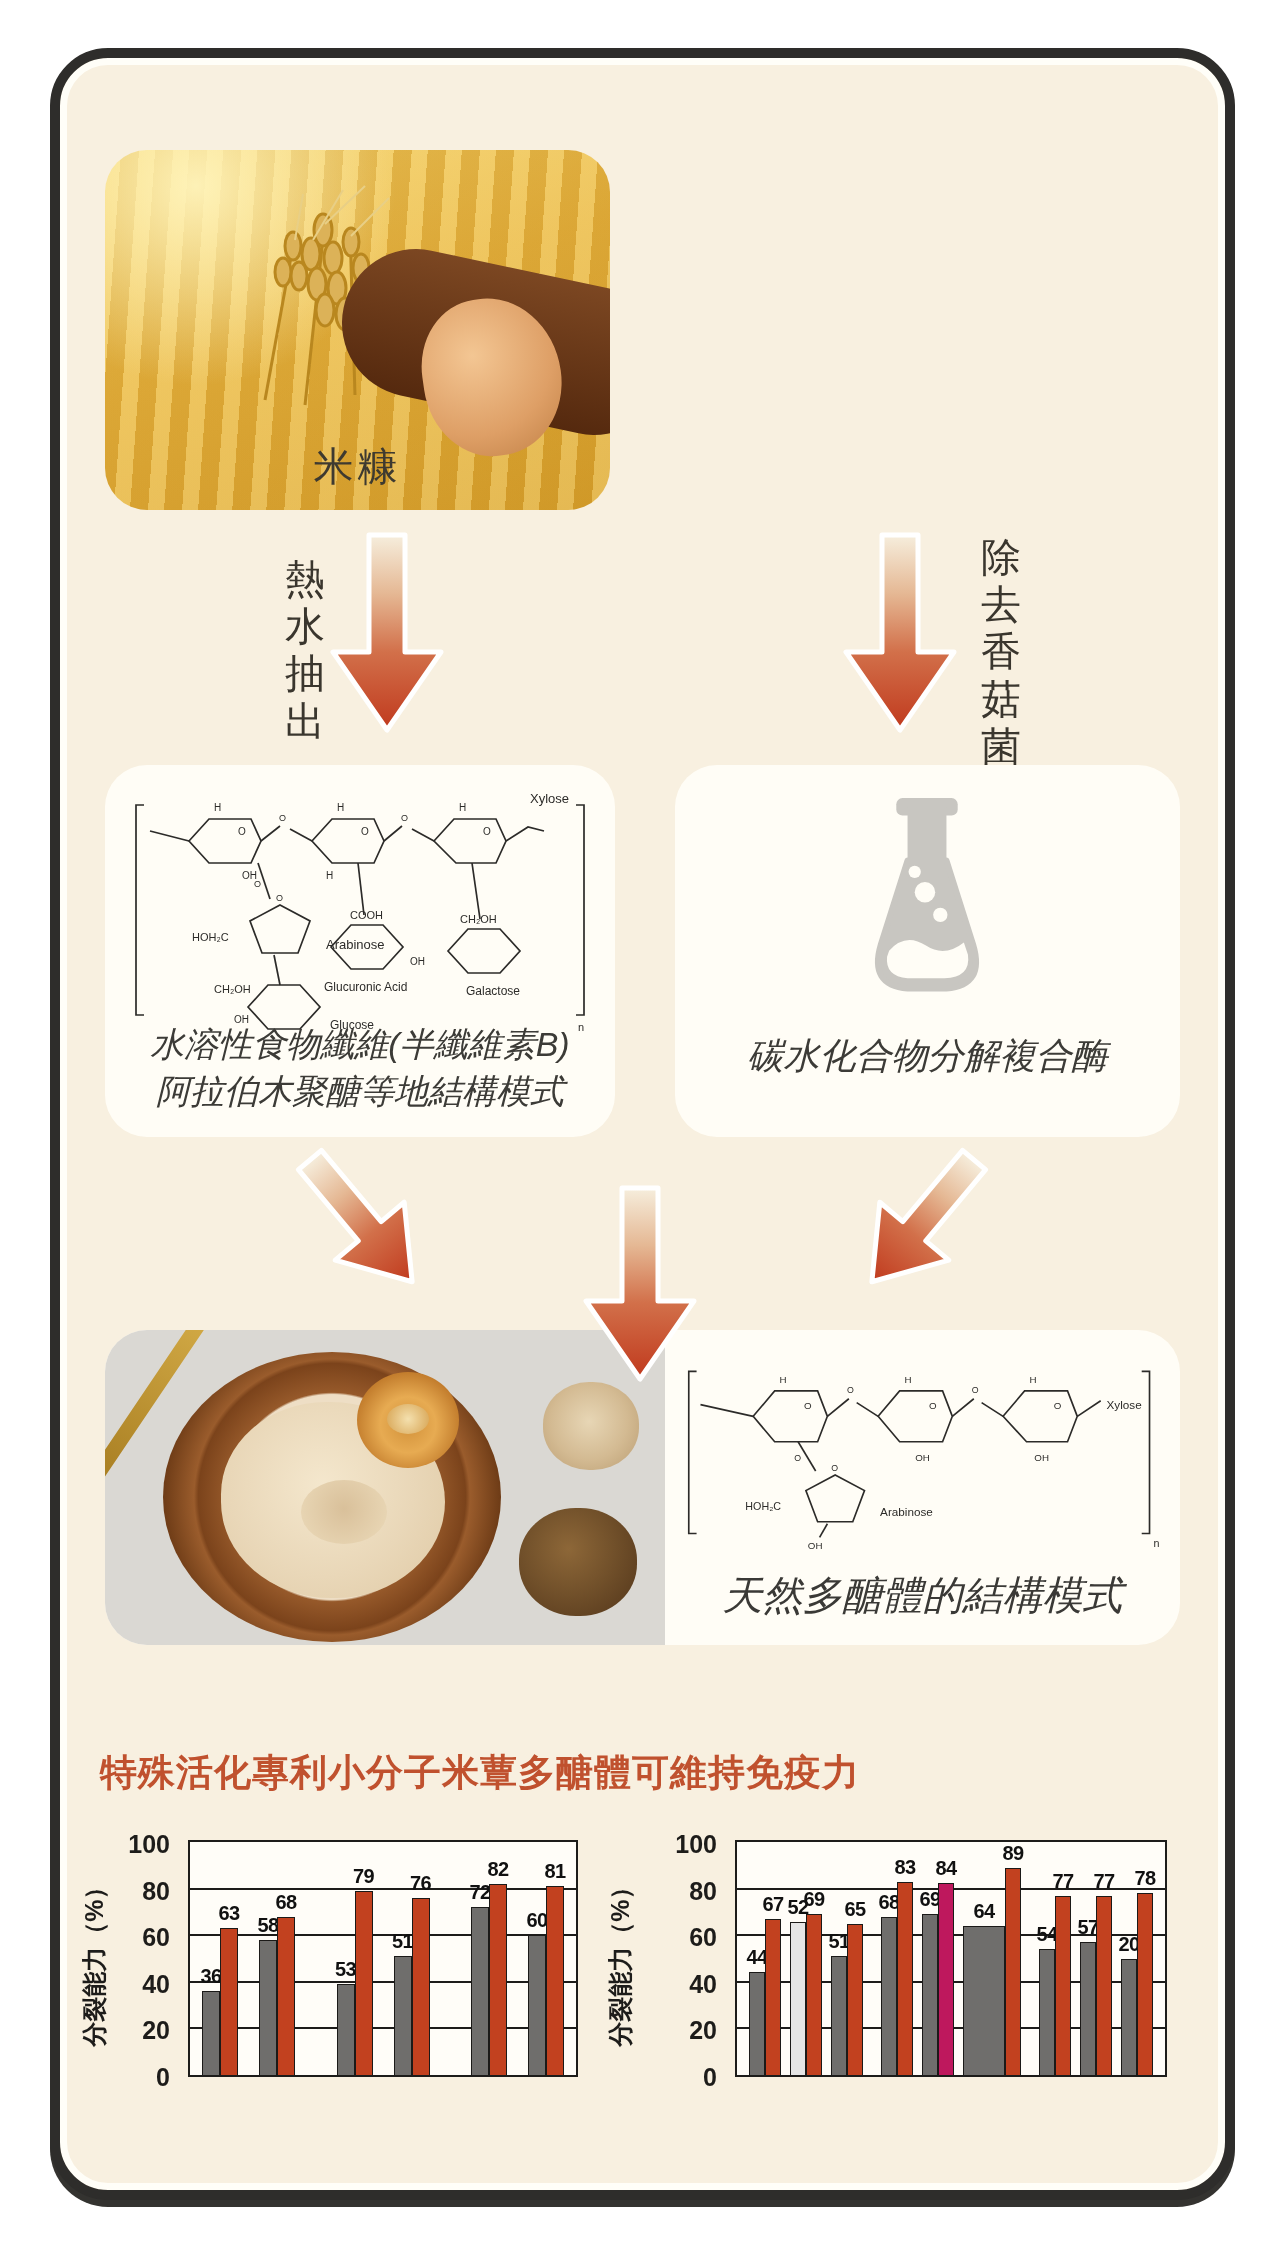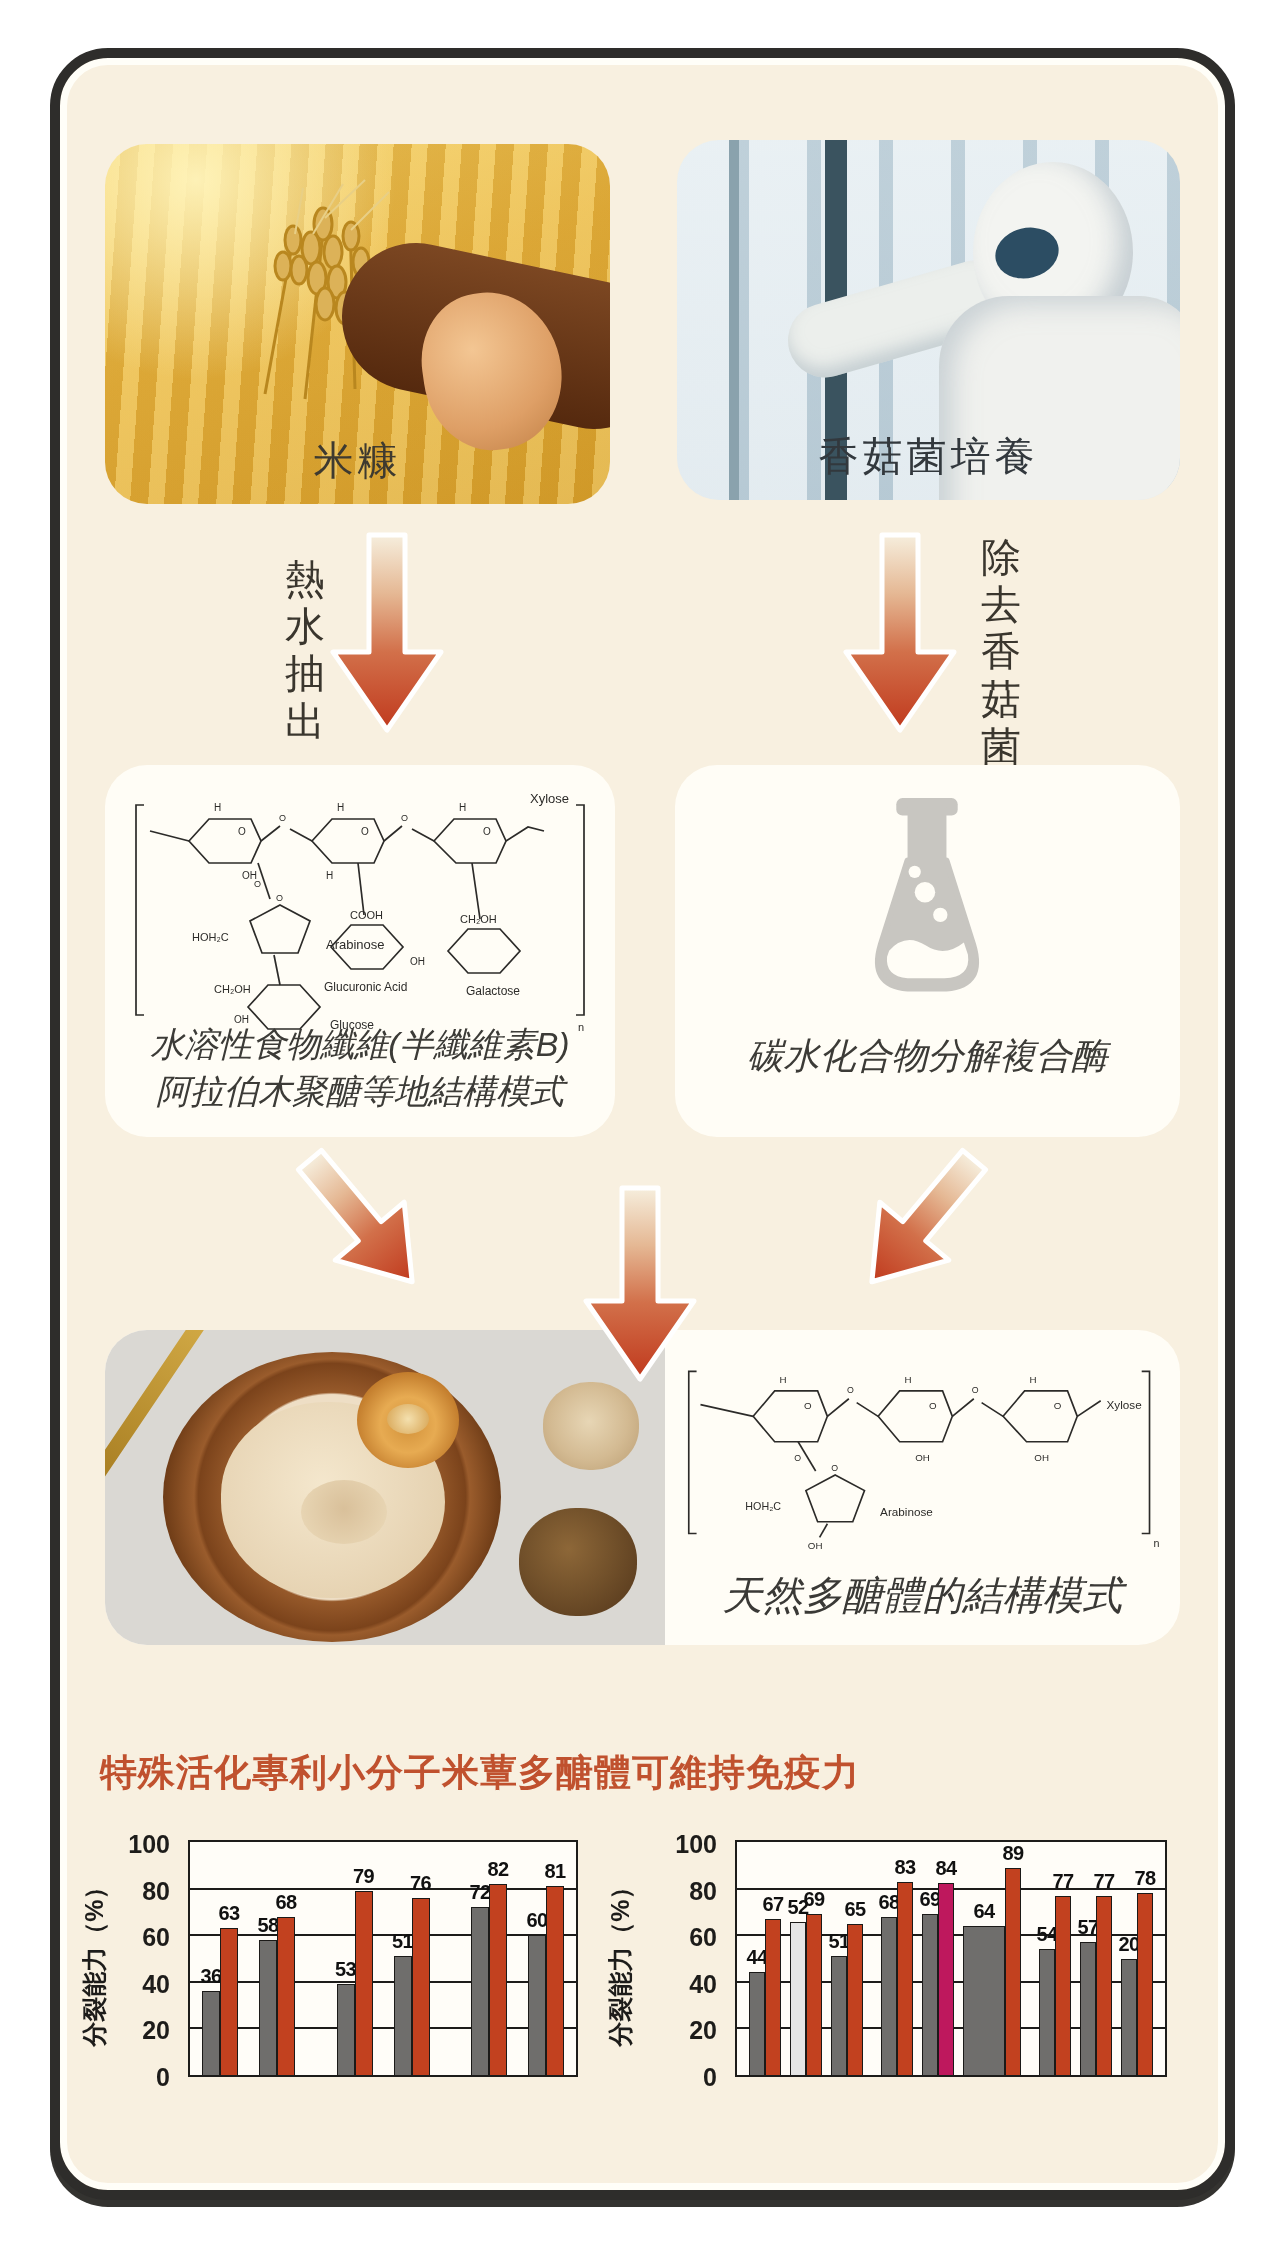--- a/index.html
+++ b/index.html
@@ -15,21 +15,21 @@
 
   
   .photo {
     overflow:hidden; border-radius:42px;
   }
   .photo-label {
     position:absolute; left:0; right:0; bottom:16px; text-align:center;
     font-size:40px; color:#3e3a30; letter-spacing:4px; z-index:5;
   }
   .photo-wheat {
-    left:45px; top:86px; width:505px; height:360px;
+    left:45px; top:92px; width:505px; height:360px;
     background:
       radial-gradient(circle at 18% 10%, rgba(255,244,188,.95) 0%, rgba(255,244,188,0) 38%),
       repeating-linear-gradient(94deg, rgba(255,230,150,.38) 0 16px, rgba(198,142,36,.30) 16px 34px),
       linear-gradient(160deg,#f2cf66 0%,#e5b23e 45%,#d49d29 100%);
   }
   .wheat-arm {
     position:absolute; left:235px; top:118px; width:330px; height:148px;
     background:linear-gradient(180deg,#7c4722,#55290e); border-radius:74px;
     transform:rotate(12deg);
   }
@@ -188,29 +188,20 @@
           <line x1="120" y1="60" x2="128" y2="14"></line>
           <line x1="176" y1="56" x2="214" y2="18"></line>
         </g>
       </g>
     </svg>
     <div class="wheat-arm"></div>
     <div class="wheat-fist"></div>
     <div class="photo-label">米糠</div>
   </div>
 
-  <div class="abs photo photo-lab">
-    <div class="lab-slat-mid"></div>
-    <div class="lab-slat-dark"></div>
-    <div class="lab-arm"></div>
-    <div class="lab-hood"></div>
-    <div class="lab-visor"></div>
-    <div class="lab-body"></div>
-    <div class="photo-label" style="color:#32383d;">香菇菌培養</div>
-  </div>
 
   <div class="abs v-text" style="left:200px; top:498px;margin-left:19px;">熱水抽出</div>
   <svg class="abs arrow-svg" style="left:262px; top:474px;" width="130" height="205" viewBox="0 0 130 205">
     <defs>
         <linearGradient id="ag1" x1="0" y1="0" x2="0" y2="1">
       <stop offset="0" stop-color="#f6eedd"></stop>
           <stop offset="0.3" stop-color="#e5b894"></stop>
       <stop offset="0.6" stop-color="#d2704a"></stop>
           <stop offset="1" stop-color="#c0391d"></stop>
     </linearGradient>

